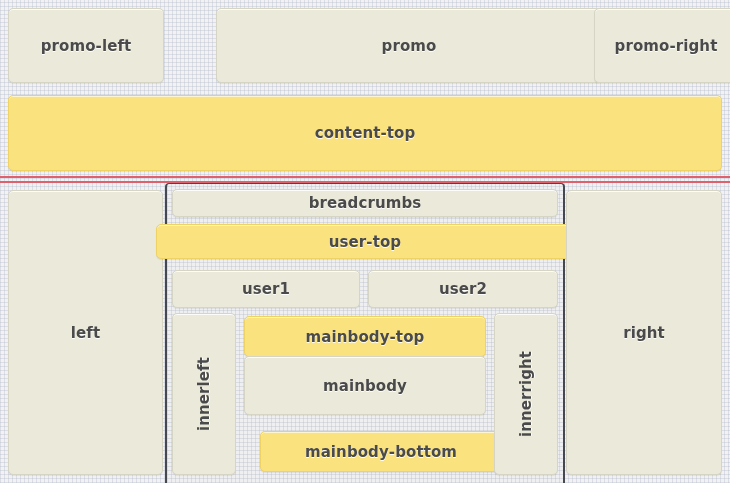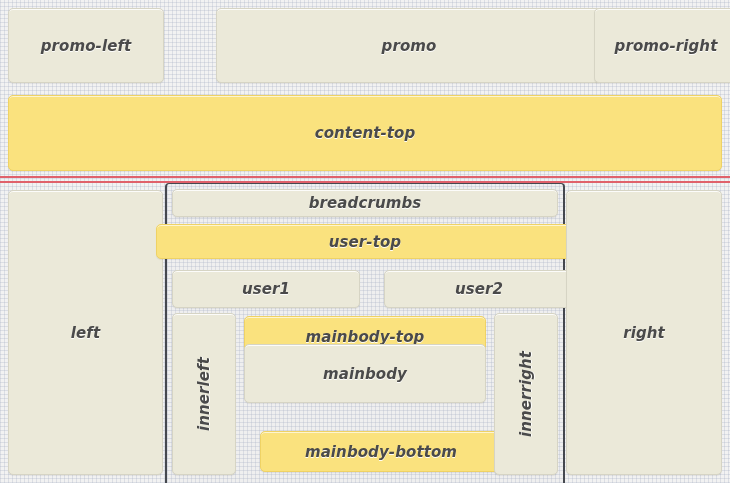--- a/index.html
+++ b/index.html
@@ -37,21 +37,20 @@
                 0 1px 1px rgba(0,0,0,0.07);
     display: flex;
     align-items: center;
     justify-content: center;
     color: #4a4a4a;
     font-size: 15px;
     font-weight: 600;
     letter-spacing: 0.1px;
     text-shadow: 0 1px 0 rgba(255,255,255,0.9);
     overflow: hidden;
-    font-style: italic;
   }
   .block.yellow {
     background: #fae27e;
     border: 1px solid #efd264;
     box-shadow: inset 0 1px 0 rgba(255,255,255,0.65),
                 0 1px 1px rgba(0,0,0,0.07);
   }
   .block .lbl {
     pointer-events: none;
     white-space: nowrap;
@@ -114,30 +113,30 @@
       </div>
       <div class="block" style="left: 172px; top: 189px; width: 386px; height: 28px;">
         <span class="lbl">breadcrumbs</span>
       </div>
       <div class="block yellow" style="left: 156px; top: 224px; width: 418px; height: 35px;">
         <span class="lbl">user-top</span>
       </div>
       <div class="block" style="left: 172px; top: 270px; width: 188px; height: 38px;">
         <span class="lbl">user1</span>
       </div>
-      <div class="block" style="left: 368px; top: 270px; width: 190px; height: 38px; margin-left: 16px;">
+      <div class="block" style="left: 368px; top: 270px; width: 190px; height: 38px;">
         <span class="lbl">user2</span>
       </div>
       <div class="block" style="left: 172px; top: 313px; width: 64px; height: 162px;">
         <span class="lbl vert">innerleft</span>
       </div>
       <div class="block yellow" style="left: 244px; top: 316px; width: 242px; height: 41px;">
         <span class="lbl">mainbody-top</span>
       </div>
-      <div class="block" style="left: 244px; top: 344px; width: 242px; height: 59px;">
+      <div class="block" style="left: 244px; top: 356px; width: 242px; height: 59px;">
         <span class="lbl">mainbody</span>
       </div>
       <div class="block yellow" style="left: 260px; top: 431px; width: 242px; height: 41px;">
         <span class="lbl">mainbody-bottom</span>
       </div>
       <div class="block" style="left: 494px; top: 313px; width: 64px; height: 162px;">
         <span class="lbl vert">innerright</span>
       </div>
       <div class="block" style="left: 566px; top: 190px; width: 156px; height: 285px;">
         <span class="lbl">right</span>

